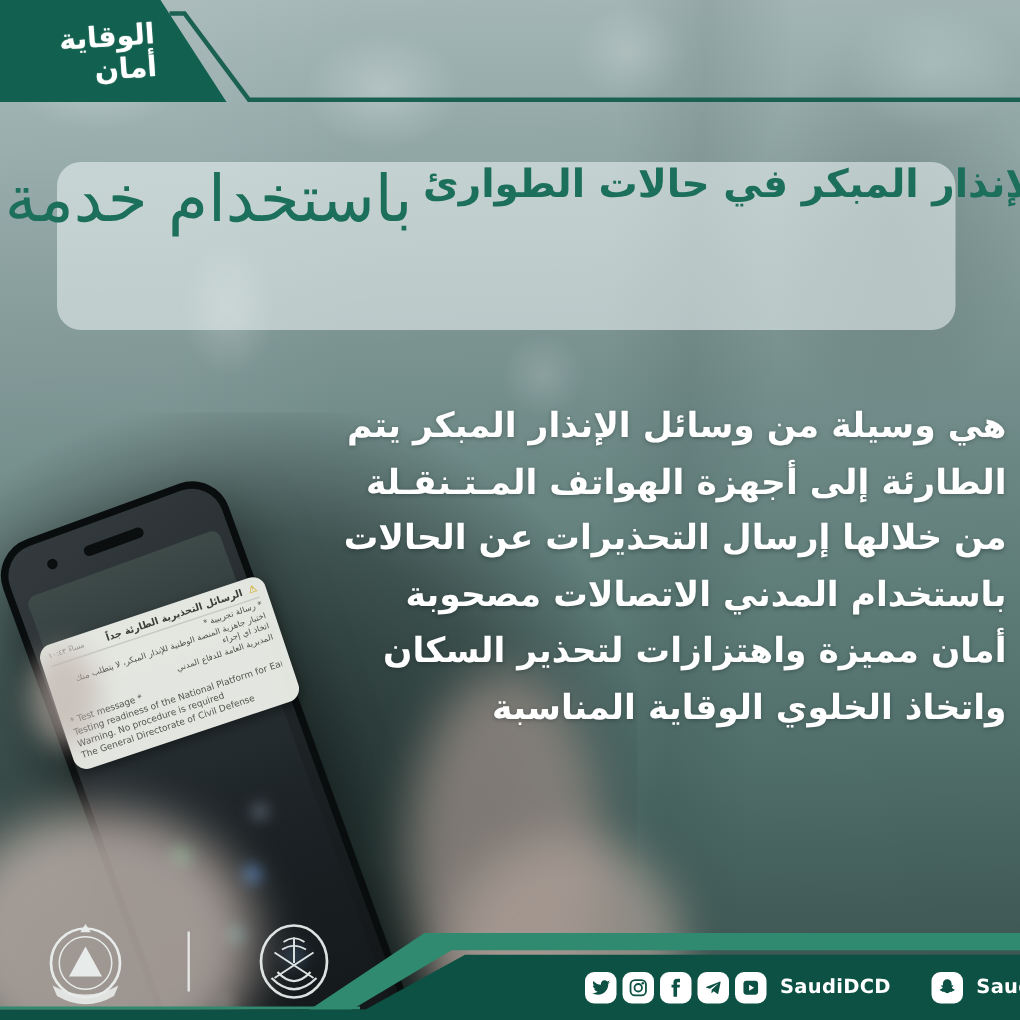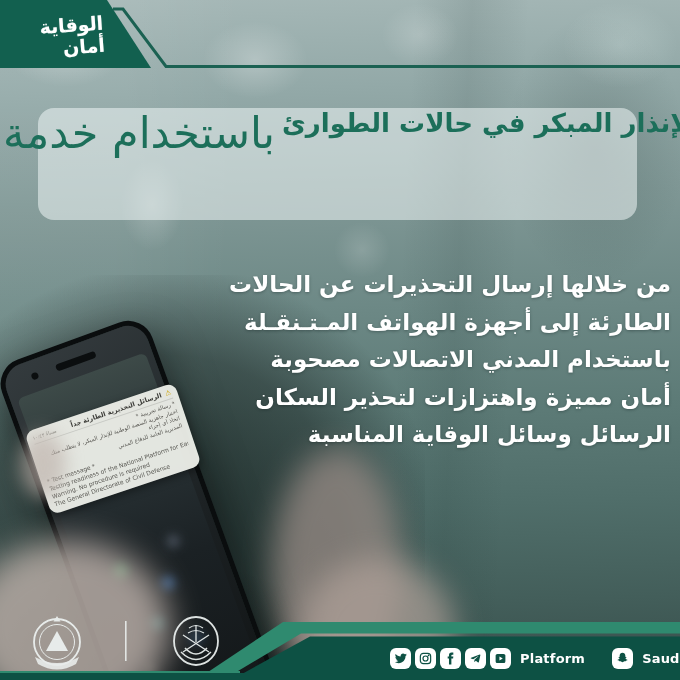--- a/index.html
+++ b/index.html
@@ -132,25 +132,26 @@
     <path d="M113,9 L123,9 L166,66.5 L680,66.5" fill="none" stroke="#1b6152" stroke-width="3"></path>
   </svg>
   <div class="calligraphy">الوقاية أمان</div>
 
   <div class="title-card">
     <div class="title-line1">المنصة الوطنية للإنذار المبكر في حالات الطوارئ</div>
     <div class="title-line2">باستخدام خدمة البث الخلوي</div>
   </div>
 
   <div class="body-text">
+    <div>هي وسيلة من وسائل الإنذار المبكر يتم</div>
+    <div>الطارئة إلى أجهزة الهواتف المـتـنقـلة</div>
     <div>من خلالها إرسال التحذيرات عن الحالات</div>
-    <div>الطارئة إلى أجهزة الهواتف المـتـنقـلة</div>
     <div>باستخدام المدني الاتصالات مصحوبة</div>
     <div>أمان مميزة واهتزازات لتحذير السكان</div>
-    <div>الرسائل وسائل الوقاية المناسبة</div>
+    <div>واتخاذ الخلوي الوقاية المناسبة</div>
   </div>
 
   <svg class="emblems" width="240" height="66" viewBox="0 0 240 66">
     <g stroke="#eef3f2" fill="none" stroke-width="1.8" opacity="0.92">
       <circle cx="39" cy="34" r="23"></circle>
       <circle cx="39" cy="34" r="17.5" stroke-width="1"></circle>
       <path d="M39 23 L50 43 L28 43 Z" fill="#eef3f2" stroke="none"></path>
       <path d="M39 8 l3.5 5.5 h-7 Z" fill="#eef3f2" stroke="none"></path>
       <path d="M17 49 Q39 61 61 49 L58 56 Q39 67 20 56 Z" fill="#eef3f2" stroke="none" opacity=".9"></path>
     </g>
@@ -196,21 +197,21 @@
       <svg width="13" height="13" viewBox="0 0 24 24">
           <path fill="#0d5144" d="M9.78 18.65l.28-4.23 7.68-6.92c.34-.31-.07-.46-.52-.19L7.74 13.3 3.64 12c-.88-.25-.89-.86.2-1.3l15.97-6.16c.73-.33 1.43.18 1.15 1.3l-2.72 12.81c-.19.91-.74 1.13-1.5.71l-4.14-3.06-1.99 1.93c-.23.23-.42.42-.83.42z"></path>
         </svg>
     </span>
     <span class="icon-sq">
       <svg width="13" height="13" viewBox="0 0 24 24">
           <path fill="#0d5144" d="M3 7c0-2.2 1.3-3.5 3.5-3.5h11C19.7 3.5 21 4.8 21 7v10c0 2.2-1.3 3.5-3.5 3.5h-11C4.3 20.5 3 19.2 3 17V7z"></path>
           <path fill="#fff" d="M10 8.3l6.2 3.7L10 15.7z"></path>
         </svg>
     </span>
-    <span class="handle">Platform</span>
+    <span class="handle">SaudiDCD</span>
     <span class="icon-sq snap-gap">
       <svg width="13" height="13" viewBox="0 0 24 24">
           <path fill="#0d5144" d="M12 1.5c3 0 5.2 2.3 5.3 5.2l.1 2.4c.5.3 1.1-.2 1.8 0 .5.1.6.8 0 1.2-.5.4-1.4.6-1.7 1.2.9 1.9 2.5 2.6 3.8 2.9-.3 1.1-2 1.5-2.9 1.6-.2.4-.1 1-.6 1.1-.7.1-1.6-.3-2.5.2-.9.4-1.7 1.4-3.3 1.4s-2.4-1-3.3-1.4c-.9-.5-1.8-.1-2.5-.2-.5-.1-.4-.7-.6-1.1-.9-.1-2.6-.5-2.9-1.6 1.3-.3 2.9-1 3.8-2.9-.3-.6-1.2-.8-1.7-1.2-.6-.4-.5-1.1 0-1.2.7-.2 1.3.3 1.8 0l.1-2.4C6.8 3.8 9 1.5 12 1.5z"></path>
         </svg>
     </span>
     <span class="handle">Saudi_998</span>
   </div>
 
 </div>
 

